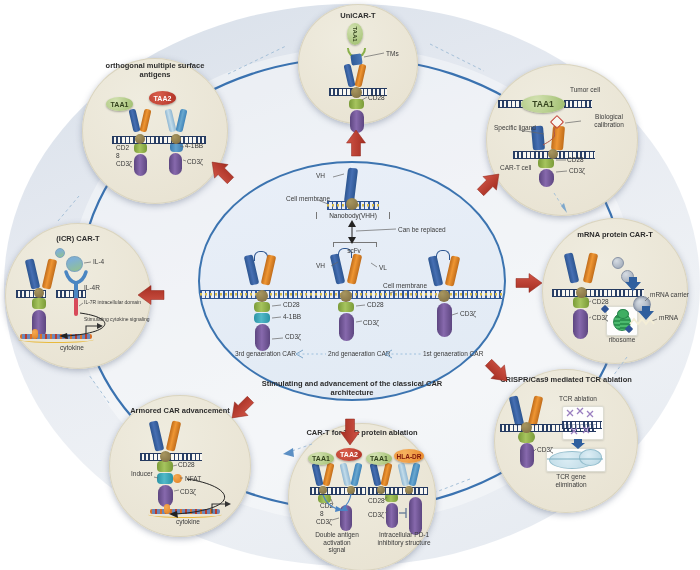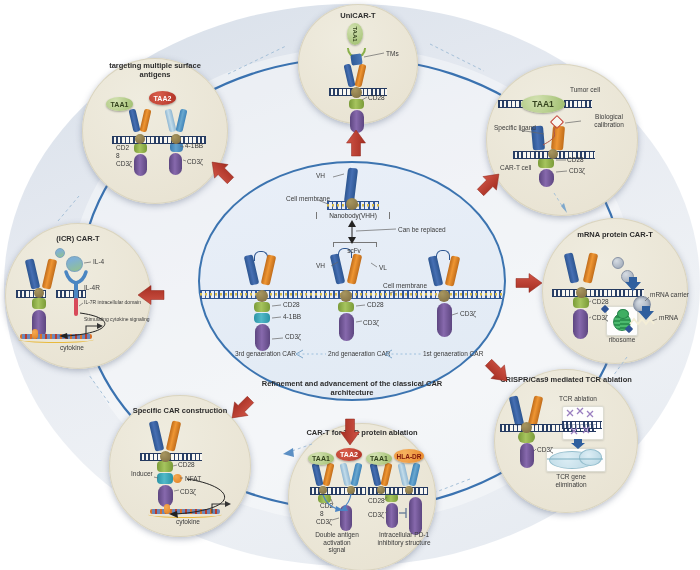--- a/index.html
+++ b/index.html
@@ -136,37 +136,37 @@
   <div class="scfv" style="left:427px;top:256px;"></div>
   <div class="tmc" style="left:438px;top:290px;"></div>
   <div class="crod" style="left:437px;top:303px;width:15px;height:34px;"></div>
   <div class="lbl" style="left:460px;top:310px;">CD3ζ</div>
 
   <div class="mem" style="left:200px;top:290px;width:302px;"></div>
 
   <div class="lbl" style="left:235px;top:350px;">3rd genaeration CAR</div>
   <div class="lbl" style="left:328px;top:350px;">2nd genaeration CAR</div>
   <div class="lbl" style="left:423px;top:350px;">1st genaeration CAR</div>
-  <div class="title" style="left:252px;top:379px;width:200px;font-size:7.5px;">Refinement and advancement of the classical CAR architecture</div>
+  <div class="title" style="left:252px;top:379px;width:200px;font-size:7.5px;">Stimulating and advancement of the classical CAR architecture</div>
 
   <div class="title" style="left:308px;top:11px;width:100px;">UniCAR-T</div>
   <div class="tag g" style="left:347px;top:23px;width:16px;height:22px;">
       <span class="vtext">TAA1</span>
     </div>
   <div class="clamp" style="left:347px;top:48px;width:15px;height:8px;"></div>
   <div class="module" style="left:351px;top:54px;width:11px;height:11px;transform:rotate(-8deg);"></div>
   <div class="lbl" style="left:386px;top:50px;">TMs</div>
   <div class="scfv sm" style="left:342px;top:64px;"></div>
   <div class="mem navy" style="left:329px;top:88px;width:58px;"></div>
   <div class="tmc" style="left:351px;top:87px;width:11px;height:11px;"></div>
   <div class="seg green" style="left:349px;top:99px;width:15px;height:10px;"></div>
   <div class="lbl" style="left:368px;top:94px;">CD28</div>
   <div class="crod" style="left:350px;top:110px;width:14px;height:23px;"></div>
 
-  <div class="title" style="left:95px;top:61px;width:120px;">targeting multiple surface antigens</div>
+  <div class="title" style="left:95px;top:61px;width:120px;">orthogonal multiple surface antigens</div>
   <div class="tag g" style="left:106px;top:97px;width:27px;height:14px;">TAA1</div>
   <div class="tag r" style="left:149px;top:91px;width:27px;height:14px;">TAA2</div>
   <div class="scfv sm" style="left:127px;top:109px;"></div>
   <div class="scfv sm pale" style="left:163px;top:109px;"></div>
   <div class="mem navy" style="left:112px;top:136px;width:94px;"></div>
   <div class="tmc" style="left:135px;top:134px;width:10px;height:10px;"></div>
   <div class="tmc" style="left:171px;top:134px;width:10px;height:10px;"></div>
   <div class="seg green" style="left:134px;top:143px;width:13px;height:10px;"></div>
   <div class="crod" style="left:134px;top:154px;width:13px;height:22px;"></div>
   <div class="seg blue" style="left:170px;top:142px;width:13px;height:10px;"></div>
@@ -246,21 +246,21 @@
   <div class="lbl w" style="left:320px;top:502px;width:14px;word-break:break-all;">CD28</div>
   <div class="lbl" style="left:316px;top:518px;">CD3ζ</div>
   <div class="seg green" style="left:385px;top:493px;width:13px;height:9px;"></div>
   <div class="crod" style="left:386px;top:503px;width:12px;height:25px;"></div>
   <div class="crod" style="left:409px;top:497px;width:13px;height:38px;"></div>
   <div class="lbl" style="left:368px;top:497px;">CD28</div>
   <div class="lbl" style="left:368px;top:511px;">CD3ζ</div>
   <div class="lbl w c" style="left:314px;top:531px;width:46px;">Double antigen activation signal</div>
   <div class="lbl w c" style="left:374px;top:531px;width:60px;">Intracellular PD-1 inhibitory structure</div>
 
-  <div class="title" style="left:120px;top:406px;width:120px;">Specific CAR construction</div>
+  <div class="title" style="left:120px;top:406px;width:120px;">Armored CAR advancement</div>
   <div class="scfv" style="left:148px;top:421px;"></div>
   <div class="mem navy" style="left:140px;top:453px;width:62px;"></div>
   <div class="tmc" style="left:160px;top:451px;width:11px;height:11px;"></div>
   <div class="seg green" style="left:157px;top:461px;width:16px;height:11px;"></div>
   <div class="seg teal" style="left:157px;top:473px;width:16px;height:11px;"></div>
   <div class="dot-orange" style="left:173px;top:474px;width:9px;height:9px;"></div>
   <div class="crod" style="left:158px;top:485px;width:15px;height:22px;"></div>
   <div class="lbl" style="left:178px;top:461px;">CD28</div>
   <div class="lbl w" style="left:131px;top:470px;width:23px;">Inducer</div>
   <div class="lbl" style="left:185px;top:475px;">NFAT</div>

